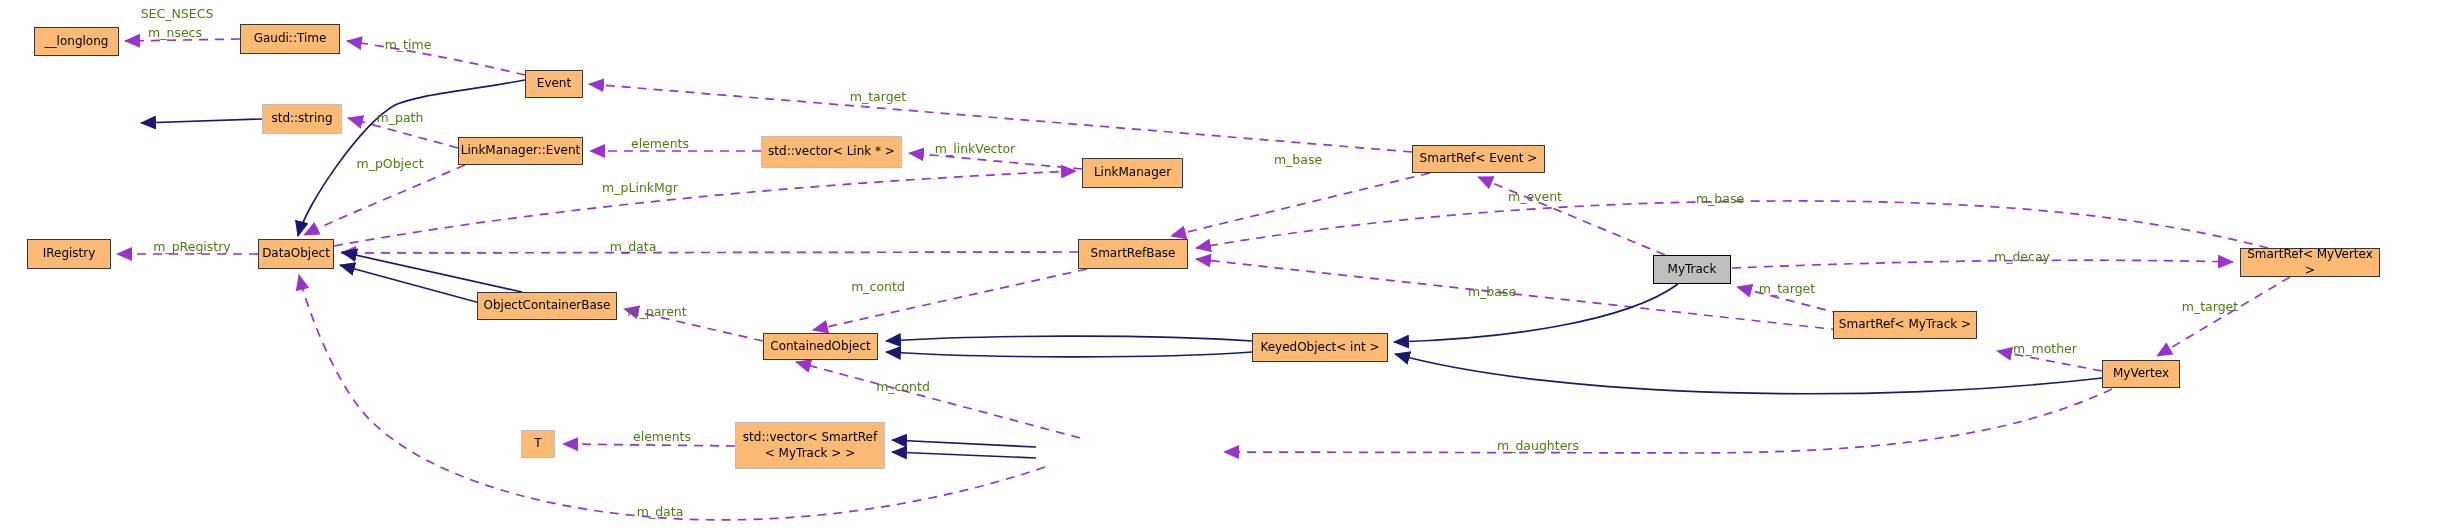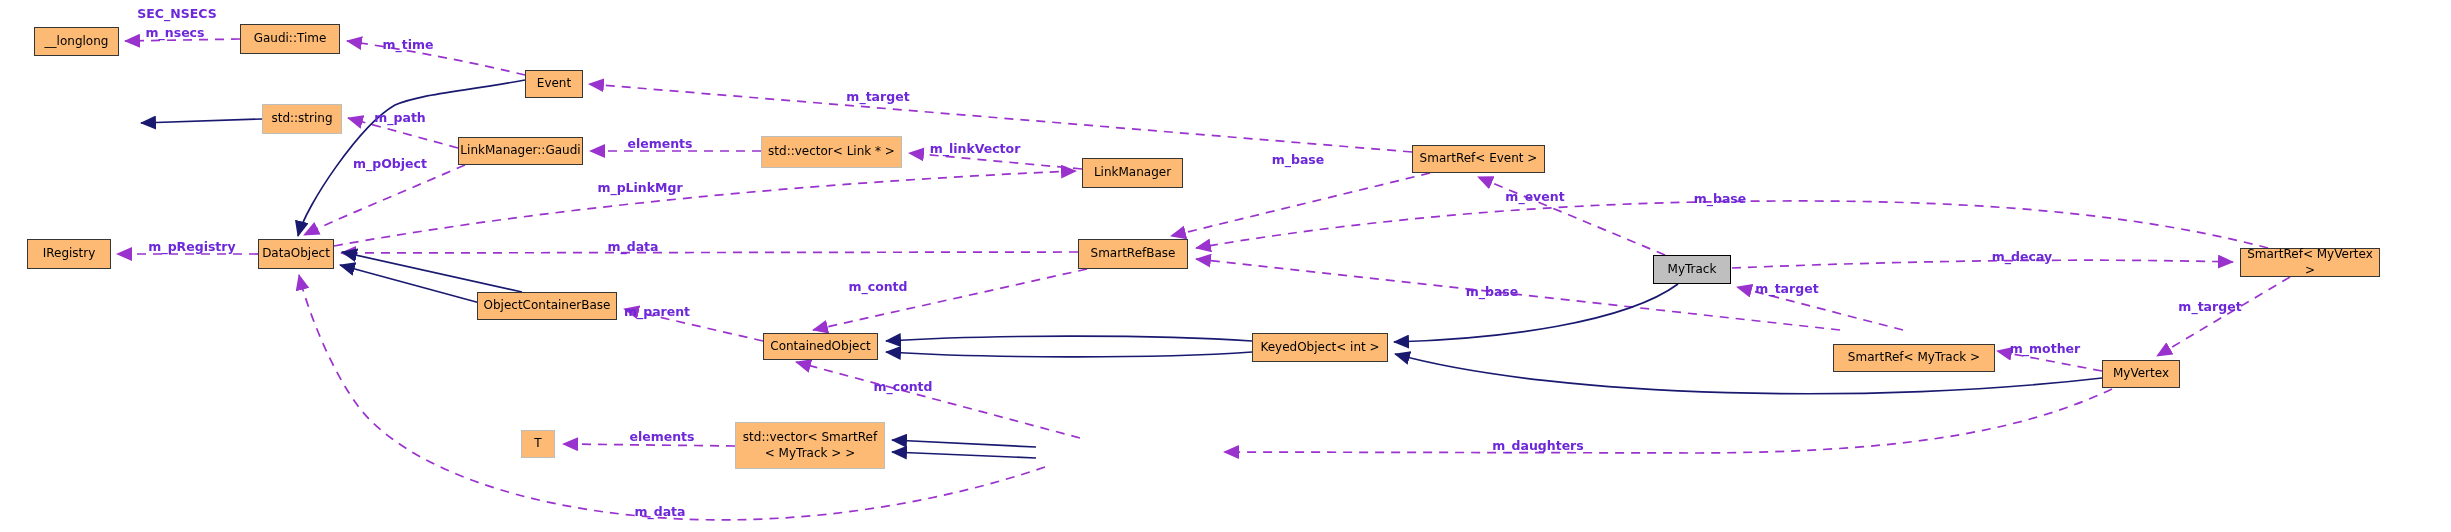--- a/index.html
+++ b/index.html
@@ -6,21 +6,21 @@
   #canvas{position:relative;width:2451px;height:532px;overflow:hidden;
           font-family:"DejaVu Sans","Liberation Sans",sans-serif;background:#ffffff;}
   #edge-layer{position:absolute;left:0;top:0;width:2451px;height:532px;}
   .node{position:absolute;display:flex;align-items:center;justify-content:center;
         text-align:center;font-size:12px;line-height:1.3;color:#000;background:#fdba74;
         white-space:pre-line;box-sizing:border-box;}
   .k-class{border:1.7px solid #363636;}
   .k-std{border:1.3px solid #bdbdbd;}
   .k-focus{border:1.9px solid #000;background:#bfbfbf;}
   .elabel{position:absolute;transform:translate(-50%,-50%);font-size:12.5px;
-          color:#6d28d9;white-space:nowrap;font-weight:bold;}
+          color:#4d7c0f;white-space:nowrap;}
   .u{stroke:#9a32cd;stroke-width:1.7;stroke-dasharray:9 7;fill:none;}
   .i{stroke:#191970;stroke-width:1.7;fill:none;}
 </style>
 </head>
 <body>
 
 <div id="canvas">
 
   <svg id="edge-layer" viewBox="0 0 2451 532" xmlns="http://www.w3.org/2000/svg">
     <defs>
@@ -66,32 +66,32 @@
     <path class="i" marker-end="url(#ah-i)" d="M 1678 284 C 1625 323 1500 339 1394 342"></path>
     <path class="i" marker-end="url(#ah-i)" d="M 2102 378 C 1880 404 1560 399 1395 354"></path>
     <path class="i" marker-end="url(#ah-i)" d="M 1036 447 L 892 440"></path>
     <path class="i" marker-end="url(#ah-i)" d="M 1036 458 L 892 452"></path>
   </svg>
 
   <div class="node k-class" style="left:34px;top:27px;width:85px;height:29px">__longlong</div>
   <div class="node k-class" style="left:240px;top:24px;width:100px;height:30px">Gaudi::Time</div>
   <div class="node k-class" style="left:525px;top:70px;width:58px;height:28px">Event</div>
   <div class="node k-std" style="left:262px;top:104px;width:80px;height:30px">std::string</div>
-  <div class="node k-class" style="left:458px;top:137px;width:125px;height:28px">LinkManager::Gaudi</div>
+  <div class="node k-class" style="left:458px;top:137px;width:125px;height:28px">LinkManager::Event</div>
   <div class="node k-std" style="left:761px;top:136px;width:141px;height:32px">std::vector&lt; Link * &gt;</div>
   <div class="node k-class" style="left:1082px;top:158px;width:101px;height:30px">LinkManager</div>
   <div class="node k-class" style="left:27px;top:239px;width:84px;height:30px">IRegistry</div>
   <div class="node k-class" style="left:258px;top:239px;width:76px;height:30px">DataObject</div>
   <div class="node k-class" style="left:477px;top:292px;width:140px;height:28px">ObjectContainerBase</div>
   <div class="node k-class" style="left:763px;top:333px;width:115px;height:27px">ContainedObject</div>
   <div class="node k-class" style="left:1078px;top:239px;width:110px;height:30px">SmartRefBase</div>
   <div class="node k-class" style="left:1412px;top:145px;width:133px;height:28px">SmartRef&lt; Event &gt;</div>
   <div class="node k-class" style="left:1252px;top:333px;width:136px;height:29px">KeyedObject&lt; int &gt;</div>
   <div class="node k-focus" style="left:1653px;top:255px;width:78px;height:29px">MyTrack</div>
-  <div class="node k-class" style="left:1833px;top:344px;width:162px;height:28px">SmartRef&lt; MyTrack &gt;</div>
+  <div class="node k-class" style="left:1833px;top:311px;width:144px;height:28px">SmartRef&lt; MyTrack &gt;</div>
   <div class="node k-class" style="left:2102px;top:360px;width:78px;height:28px">MyVertex</div>
   <div class="node k-class" style="left:2240px;top:248px;width:140px;height:29px">SmartRef&lt; MyVertex &gt;</div>
   <div class="node k-std" style="left:521px;top:430px;width:34px;height:28px">T</div>
   <div class="node k-std" style="left:735px;top:422px;width:150px;height:47px">std::vector&lt; SmartRef
 &lt; MyTrack &gt; &gt;</div>
 
   <div class="elabel" style="left:177px;top:13px">SEC_NSECS</div>
   <div class="elabel" style="left:175px;top:32px">m_nsecs</div>
   <div class="elabel" style="left:408px;top:44px">m_time</div>
   <div class="elabel" style="left:878px;top:96px">m_target</div>

